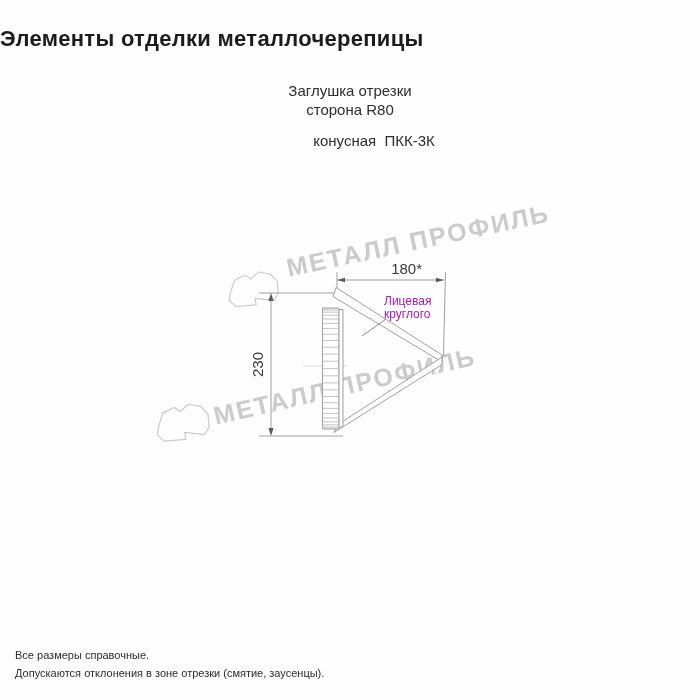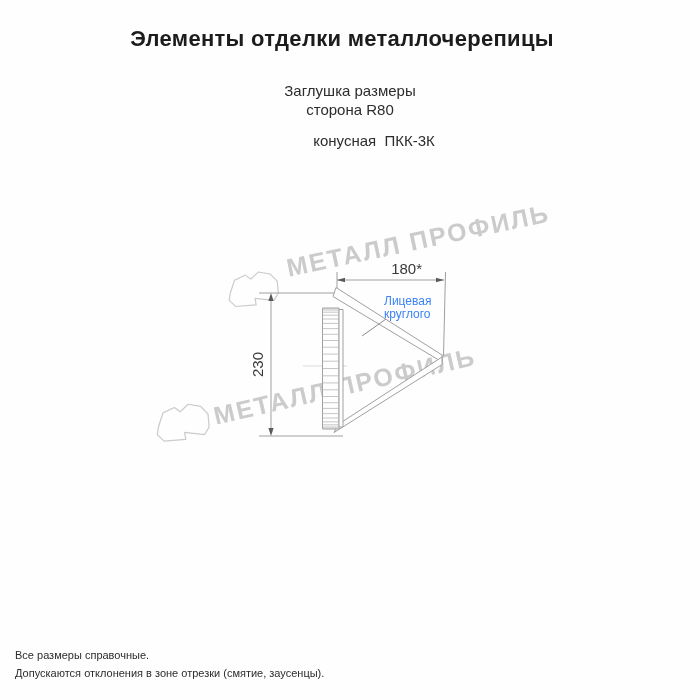--- a/index.html
+++ b/index.html
@@ -7,21 +7,21 @@
     --draw-text-color:#3a3a3a;
     --wm-color:#cbcbcb;
   }
   html,body{margin:0;padding:0;}
   body{
     width:700px;height:700px;position:relative;background:#fefefe;
     font-family:"Liberation Sans","DejaVu Sans",sans-serif;
     overflow:hidden;color:#222;
   }
   .page-title{
-    position:absolute;top:26px;left:0;width:684px;text-align:center;
+    position:absolute;top:26px;left:0;width:684px;
     font-size:22px;font-weight:bold;color:#1c1c1c;letter-spacing:.3px;
   }
   .subtitle{position:absolute;left:0;width:700px;text-align:center;font-size:15px;color:#2d2d2d;}
   .sub1{top:82px;}
   .sub2{top:101px;}
   .sub3{top:132px;white-space:pre;padding-left:24px;}
   
   .wm{position:absolute;z-index:1;}
   .wm-text{
     position:absolute;white-space:nowrap;font-weight:bold;
@@ -45,31 +45,31 @@
   .leader{stroke:#8a8a8a;stroke-width:1;fill:none;}
   
   .dim-label{
     position:absolute;z-index:3;font-size:15px;color:var(--draw-text-color);
     text-align:center;
   }
   .dim-w{left:358px;top:260px;width:64px;text-align:right;}
   .dim-h{left:236px;top:356px;width:42px;transform:rotate(-90deg);transform-origin:center center;}
   .face-label{
     position:absolute;z-index:3;left:384px;top:295px;font-size:12px;
-    line-height:13px;color:#3b82f6;
+    line-height:13px;color:#a21caf;
   }
   .footer{position:absolute;left:15px;font-size:11px;color:#2c2c2c;z-index:3;}
   .f1{top:649px;}
   .f2{top:667px;}
 </style>
 </head>
 <body>
 
 <div class="page-title">Элементы отделки металлочерепицы</div>
-<div class="subtitle sub1">Заглушка размеры</div>
+<div class="subtitle sub1">Заглушка отрезки</div>
 <div class="subtitle sub2">сторона R80</div>
 <div class="subtitle sub3">конусная  ПКК-3К</div>
 
 <div class="wm">
   <div class="wm-logo l1">
     <svg viewBox="0 0 100 85" preserveAspectRatio="none">
       <polygon points="6,48 14,22 34,12 44,20 58,6 80,10 93,24 95,48 87,62 52,58 54,71 16,74 4,62"></polygon>
     </svg>
   </div>
   <div class="wm-text t1">МЕТАЛЛ ПРОФИЛЬ</div>

